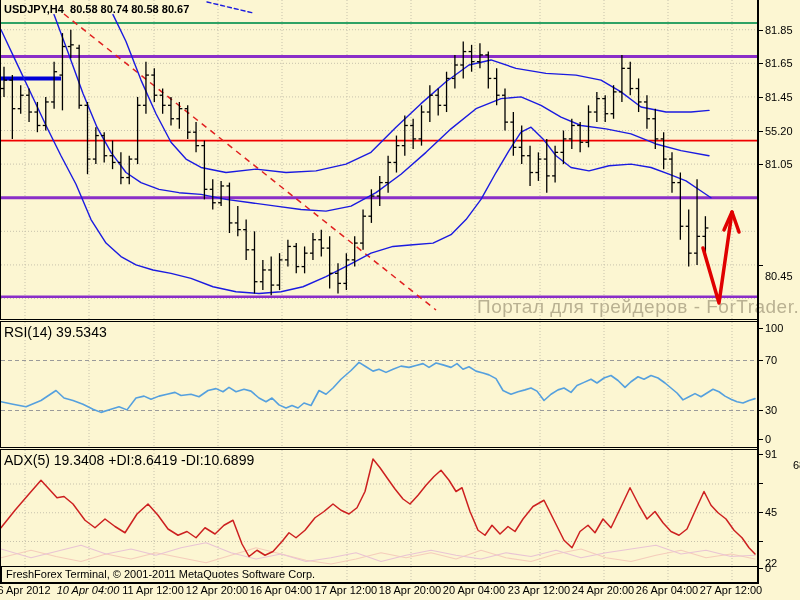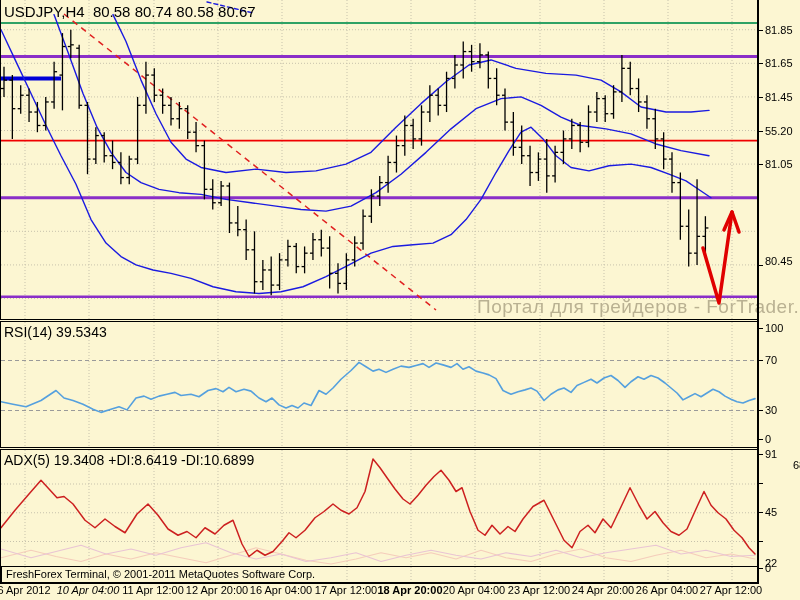--- a/index.html
+++ b/index.html
@@ -8,21 +8,21 @@
     background:#FCF6D2;
     font-family:"Liberation Sans", sans-serif;
     -webkit-font-smoothing:antialiased;
   }
   .pane{position:absolute;left:0;width:758px;background:#FCF6D2;}
   #main-pane{top:0;height:319px;border-bottom:1px solid #000;border-left:1px solid #000;z-index:2;background:transparent;}
   #rsi-pane{top:321px;height:125px;border-top:1px solid #000;border-bottom:1px solid #000;border-left:1px solid #000;background:transparent;z-index:2;}
   #adx-pane{top:449px;height:133px;border-top:1px solid #000;border-bottom:1px solid #000;border-left:1px solid #000;background:transparent;z-index:2;}
   svg{display:block;}
   .pane-label{position:absolute;left:4px;top:3px;font-size:14px;color:#000;white-space:pre;z-index:6;}
-  #chart-title{position:absolute;left:4px;top:3px;font-size:15px;color:#000;z-index:6;white-space:pre;}
+  #chart-title{position:absolute;left:4px;top:3px;font-size:11px;color:#000;z-index:6;white-space:pre;font-weight:bold;}
   #watermark{
     position:absolute;left:477px;top:296px;z-index:1;
     font-size:19px;color:#8E8468;opacity:0.6;letter-spacing:0.5px;white-space:nowrap;
   }
   #price-axis{position:absolute;left:758px;top:0;width:42px;height:582px;z-index:3;}
   #axis-line{position:absolute;left:757px;top:0;width:2px;height:582px;background:#000;z-index:3;}
   .scale-label{position:absolute;left:765px;font-size:11px;color:#000;z-index:4;transform:translateY(-6px);}
   .scale-tick{position:absolute;left:757px;width:6px;height:1px;background:#000;z-index:4;}
   #status-bar{
     position:absolute;left:1px;top:566px;width:752px;height:15px;
@@ -385,40 +385,40 @@
 
 <div id="status-bar">FreshForex Terminal, © 2001-2011 MetaQuotes Software Corp.</div>
 
 <div id="time-axis">
     <div class="date-label" style="left: 24px;">6 Apr 2012</div>
     <div class="date-label" style="left: 88px; font-style: italic;">10 Apr 04:00</div>
     <div class="date-label" style="left: 153px;">11 Apr 12:00</div>
     <div class="date-label" style="left: 217px;">12 Apr 20:00</div>
     <div class="date-label" style="left: 281px;">16 Apr 04:00</div>
     <div class="date-label" style="left: 346px;">17 Apr 12:00</div>
-    <div class="date-label" style="left: 410px; font-weight: bold;">18 Apr 20:00</div>
+    <div class="date-label" style="left: 410px;">18 Apr 20:00</div>
     <div class="date-label" style="left: 474px;">20 Apr 04:00</div>
     <div class="date-label" style="left: 539px;">23 Apr 12:00</div>
     <div class="date-label" style="left: 603px;">24 Apr 20:00</div>
     <div class="date-label" style="left: 667px;">26 Apr 04:00</div>
     <div class="date-label" style="left: 731px;">27 Apr 12:00</div>
   </div>
 
 <div class="scale-tick" style="top: 29.72px;"></div>
 <div class="scale-label" style="top: 29.72px;">81.85</div>
 <div class="scale-tick" style="top: 63.32px;"></div>
 <div class="scale-label" style="top: 63.32px;">81.65</div>
 <div class="scale-tick" style="top: 96.92px;"></div>
 <div class="scale-label" style="top: 96.92px;">81.45</div>
 <div class="scale-tick" style="top: 130.52px;"></div>
 <div class="scale-label" style="top: 130.52px;">55.20</div>
 <div class="scale-tick" style="top: 164.12px;"></div>
 <div class="scale-label" style="top: 164.12px;">81.05</div>
 <div class="scale-tick" style="top: 264.92px;"></div>
-<div class="scale-label" style="top: 261px;">80.45</div>
+<div class="scale-label" style="top: 276px;">80.45</div>
 <div class="scale-tick" style="top: 328px;"></div>
 <div class="scale-label" style="top: 328px;">100</div>
 <div class="scale-tick" style="top: 359.5px;"></div>
 <div class="scale-label" style="top: 359.5px;">70</div>
 <div class="scale-tick" style="top: 409.5px;"></div>
 <div class="scale-label" style="top: 409.5px;">30</div>
 <div class="scale-tick" style="top: 439px;"></div>
 <div class="scale-label" style="top: 439px;">0</div>
 <div class="scale-tick" style="top: 454.25px;"></div>
 <div class="scale-label" style="top: 454.25px;">91</div>

